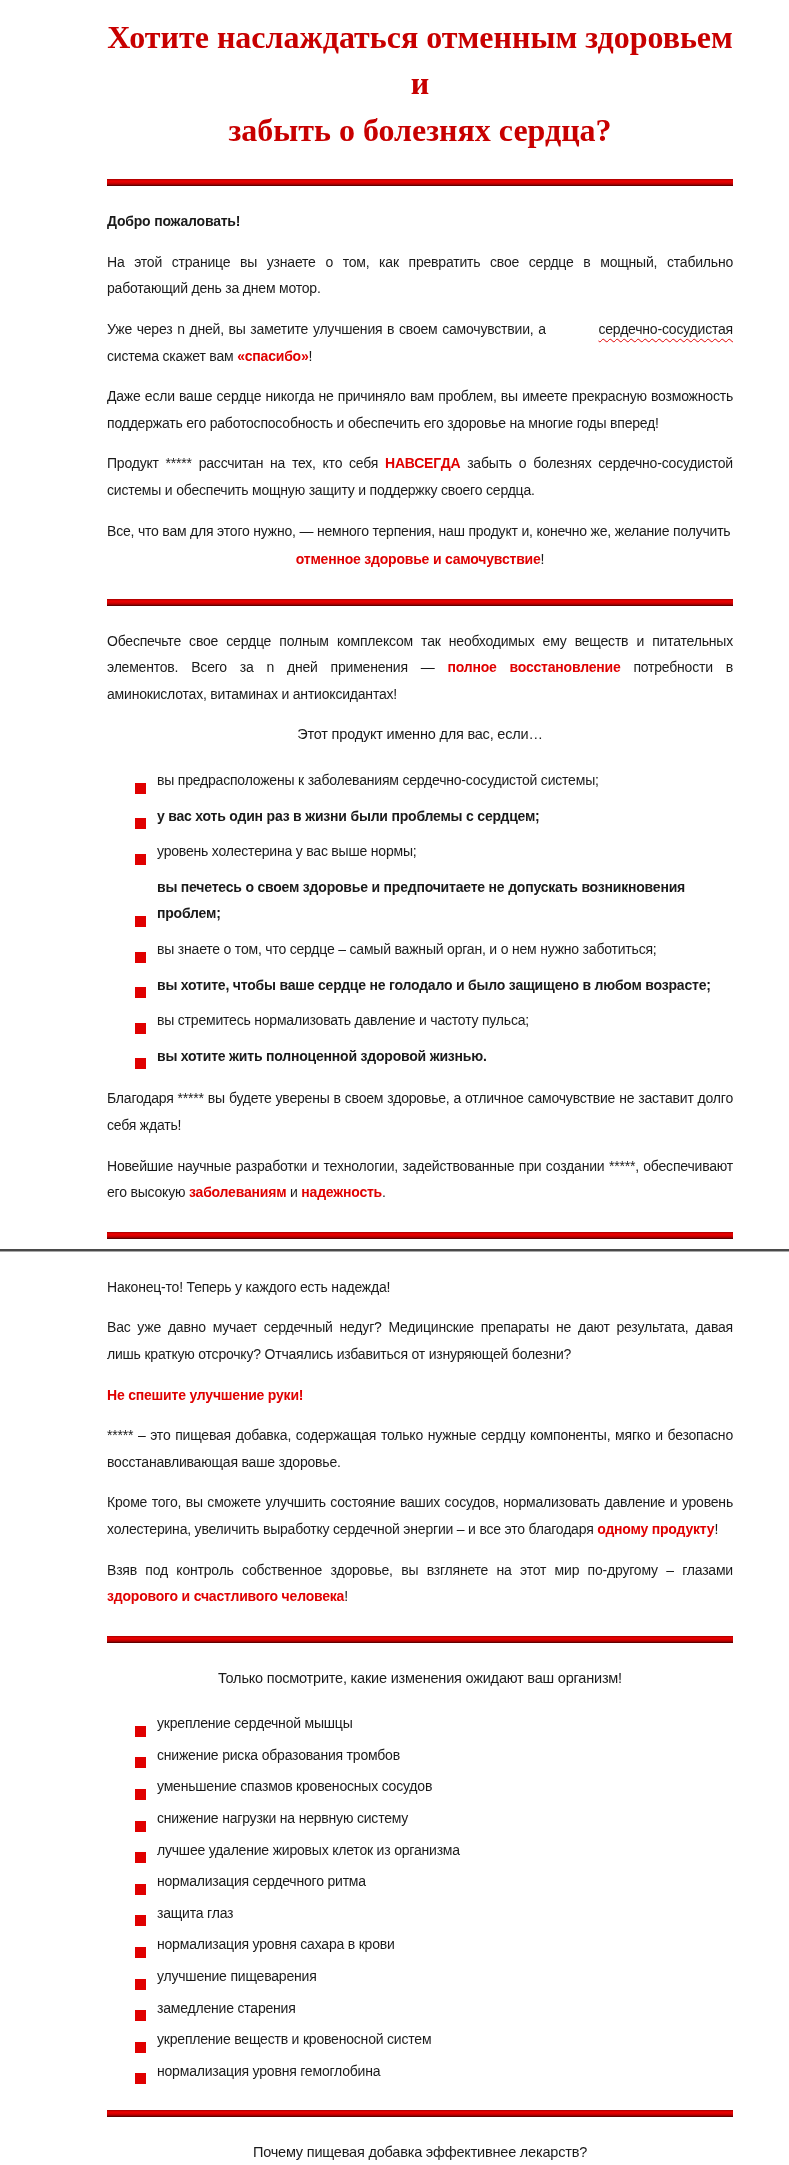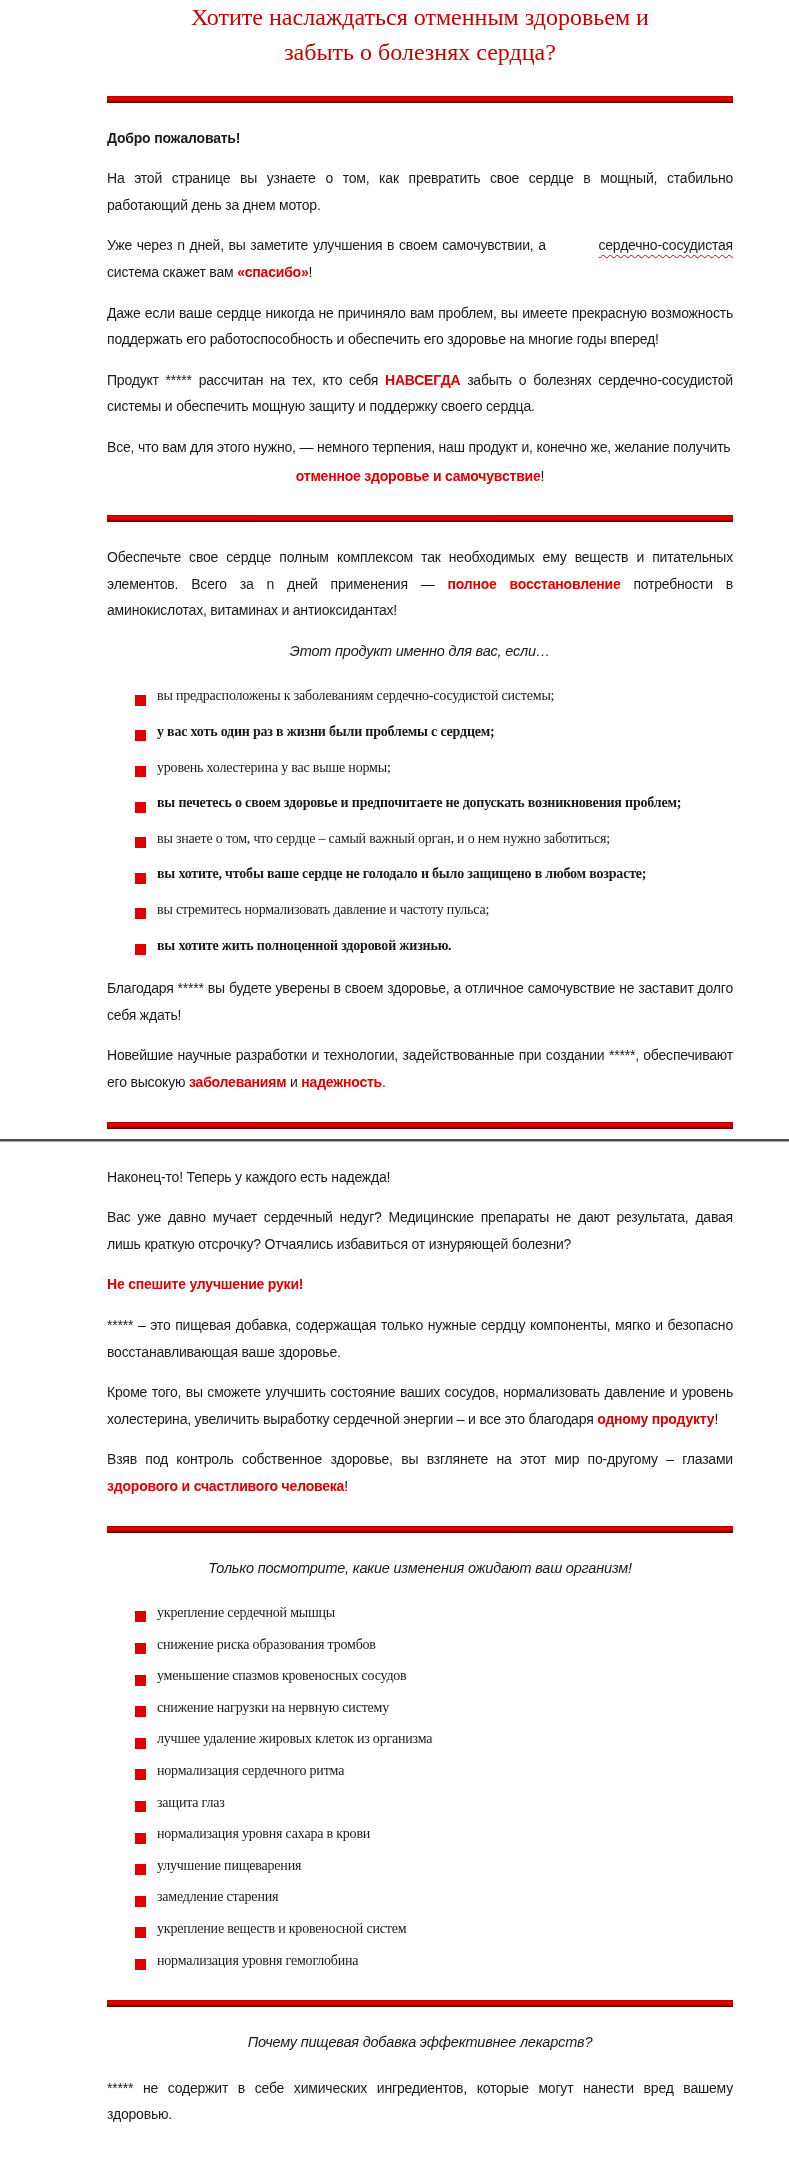--- a/index.html
+++ b/index.html
@@ -7,26 +7,26 @@
   body {
     font-family: "Liberation Sans", sans-serif;
     color: var(--ink, #1a1a1a);
   }
   .page {
     width: 789px;
     background: #fff;
     overflow: hidden;
   }
   .doc-title {
-    padding: 0 56px 0 107px;
+    padding: 14px 56px 0 107px;
     text-align: center;
     color: var(--title, #c80000);
     font-family: "Liberation Serif", serif;
-    font-weight: normal;
-    font-size: 24px;
+    font-weight: bold;
+    font-size: 32px;
     line-height: 1.45;
   }
   .content {
     padding: 0 56px 55px 107px;
     font-size: 14px;
     line-height: 1.9;
     letter-spacing: -0.2px;
   }
   .red-divider {
     height: 7px;
@@ -40,44 +40,42 @@
     border-bottom: 1px solid #a9a9a9;
     margin: 8px -56px 22px -107px;
   }
   .red-divider + .page-sep { margin-top: -12px; }
   .heading {
     font-weight: bold;
     text-align: left;
     margin: 0 0 14px;
   }
   .subhead {
-    font-style: italic;
     text-align: center;
     font-size: 14.5px;
     margin: 4px 0 18px;
   }
   .p { margin: 0 0 14px; text-align: justify; }
   .p.center { text-align: center; }
   .p.tight { margin-top: -12px; }
   .seg.red { color: var(--accent, #e00000); font-weight: bold; }
   .seg.squiggle {
     text-decoration-line: underline;
     text-decoration-style: wavy;
     text-decoration-color: var(--accent, #e00000);
     text-decoration-thickness: 1px;
     text-underline-offset: 4px;
     margin-left: 48px;
   }
   .bullets { margin: 2px 0 16px; }
   .bullet-item {
     display: flex;
-    align-items: center;
+    align-items: flex-end;
     padding-left: 28px;
     margin: 0 0 9px;
-    font-family: Liberation Serif, serif;
   }
   .bullets.gap-sm .bullet-item { margin-bottom: 5px; }
   .bullet {
     flex: 0 0 auto;
     width: 11px;
     height: 11px;
     background: var(--accent, #e00000);
     margin: 7px 11px 0 0;
   }
   .bullet-item.bold .bullet-text { font-weight: bold; }

